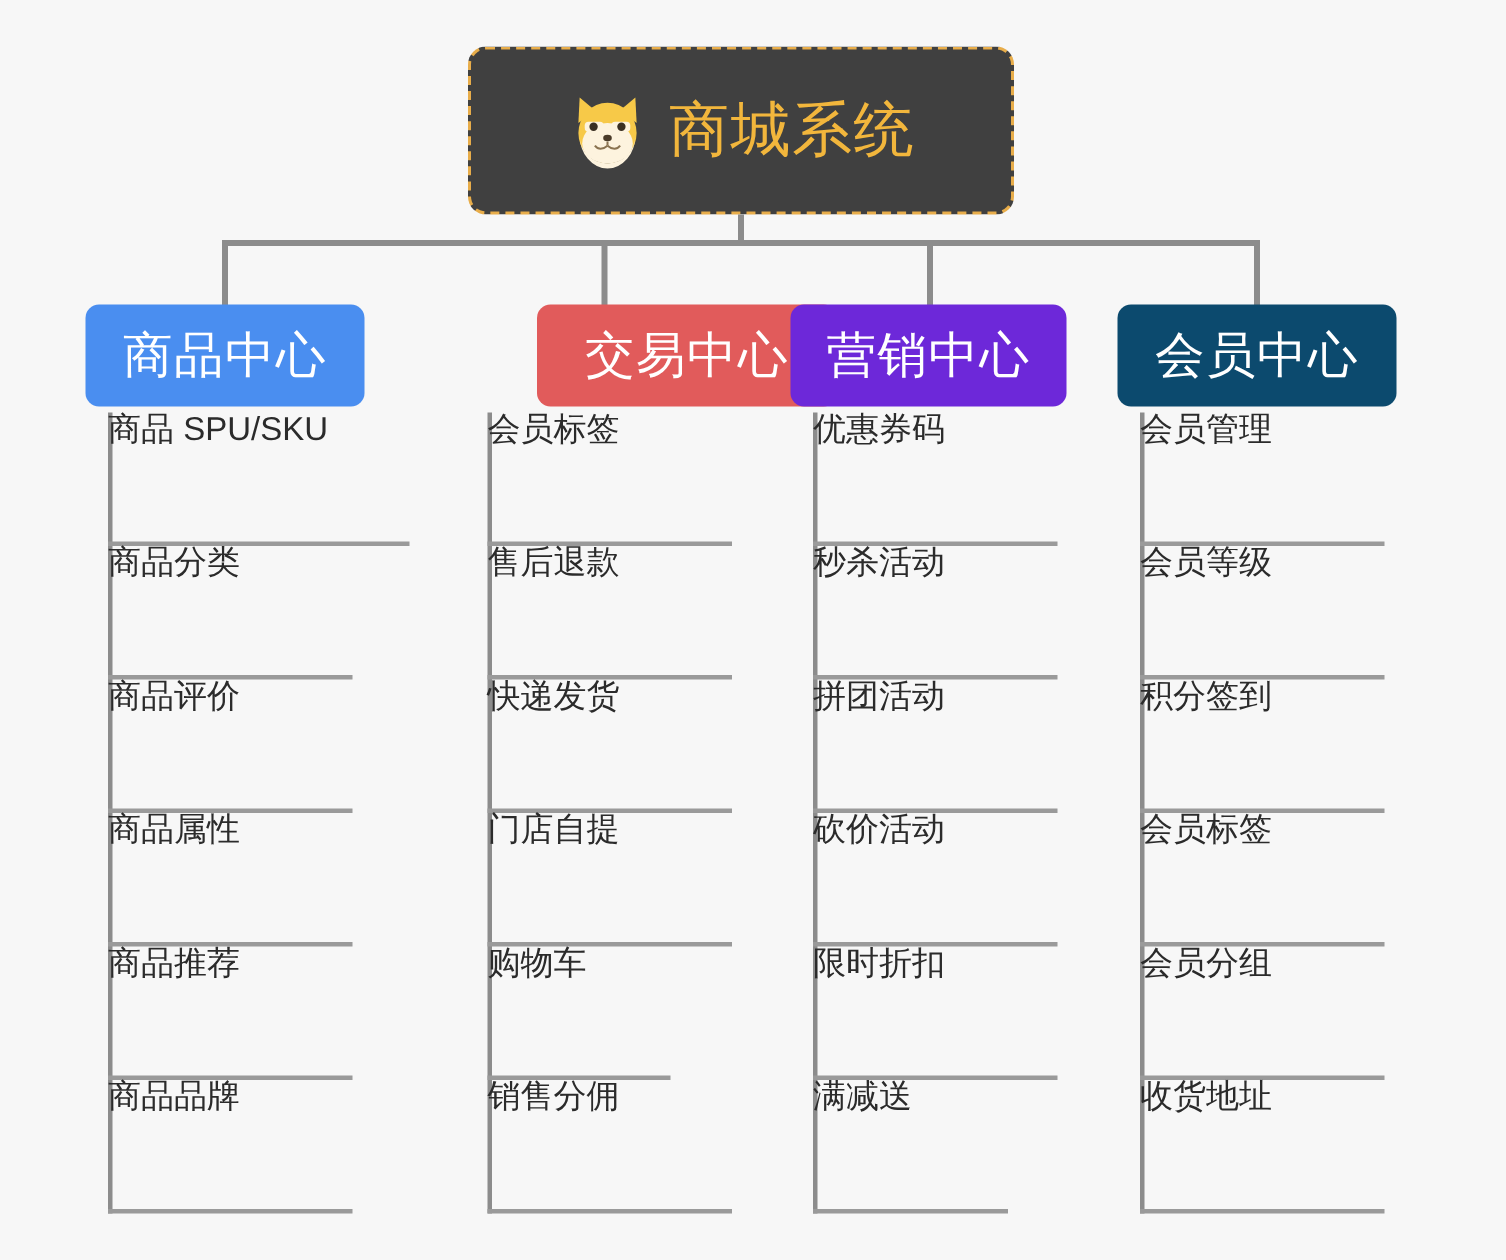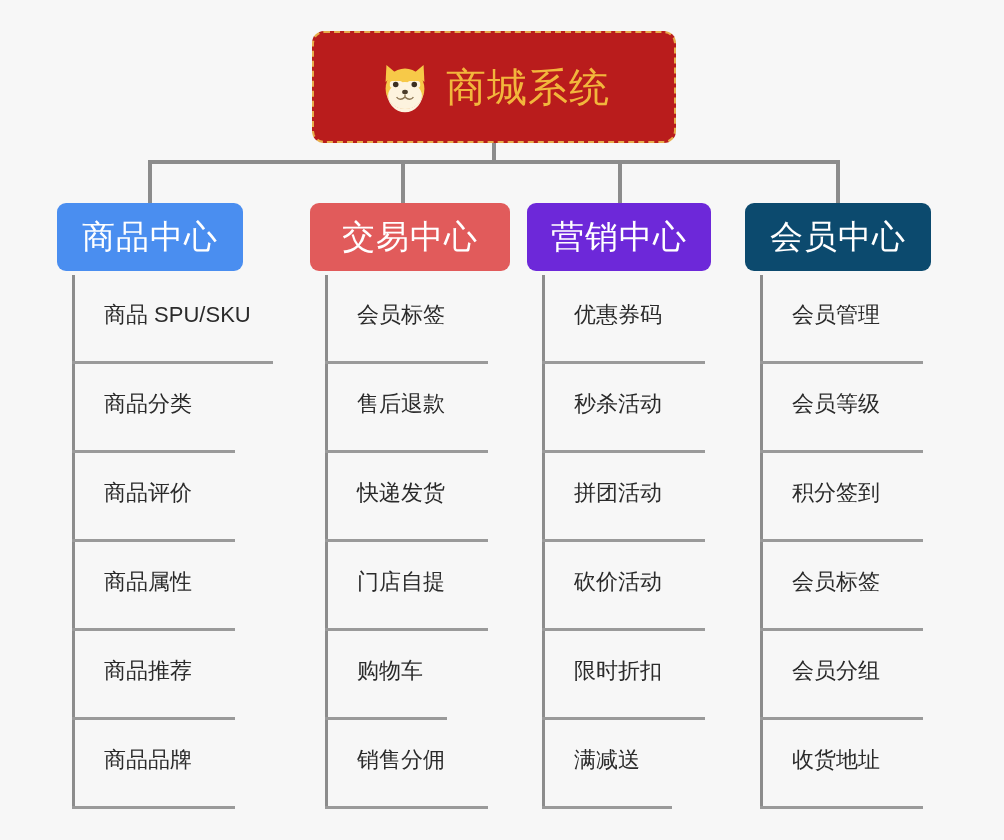--- a/index.html
+++ b/index.html
@@ -23,21 +23,21 @@
   }
 
   
   .root-node {
     position: absolute;
     left: 312px;
     top: 31px;
     width: 364px;
     height: 112px;
     box-sizing: border-box;
-    background: #b91c1c;
+    background: #404040;
     border: 2px dashed #e8ad4a;
     border-radius: 12px;
     display: flex;
     align-items: center;
     justify-content: center;
     gap: 14px;
   }
   .root-icon {
     width: 54px;
     height: 54px;
@@ -88,22 +88,21 @@
     left: 0px;
     top: 0px;
     width: 3px;
     background: #8c8c8c;
   }
   .leaf {
     position: relative;
     box-sizing: border-box;
     height: 89px;
     display: flex;
-    align-items: center;
-    padding-left: 32px;
+    align-items: flex-start;
   }
   .leaf-underline {
     position: absolute;
     left: 0px;
     bottom: 0px;
     height: 3px;
     background: #9a9a9a;
   }
   .leaf-label {
     font-size: 22px;
@@ -178,21 +177,21 @@
             <span class="leaf-label">商品推荐</span>
             <div class="leaf-underline" style="width: 163px;"></div>
           </div>
           <div class="leaf">
             <span class="leaf-label">商品品牌</span>
             <div class="leaf-underline" style="width: 163px;"></div>
           </div>
         </div>
       </div>
       <div class="branch" style="left: 310px;">
-        <div class="branch-header" style="width: 200px; background: rgb(225, 91, 91);">
+        <div class="branch-header" style="width: 200px; background: rgb(225, 91, 91); margin-left: 48px;">
           <span>交易中心</span>
         </div>
         <div class="branch-body" style="margin-left: 15px;">
           <div class="spine" style="height: 534px;"></div>
           <div class="leaf">
             <span class="leaf-label">会员标签</span>
             <div class="leaf-underline" style="width: 163px;"></div>
           </div>
           <div class="leaf">
             <span class="leaf-label">售后退款</span>

